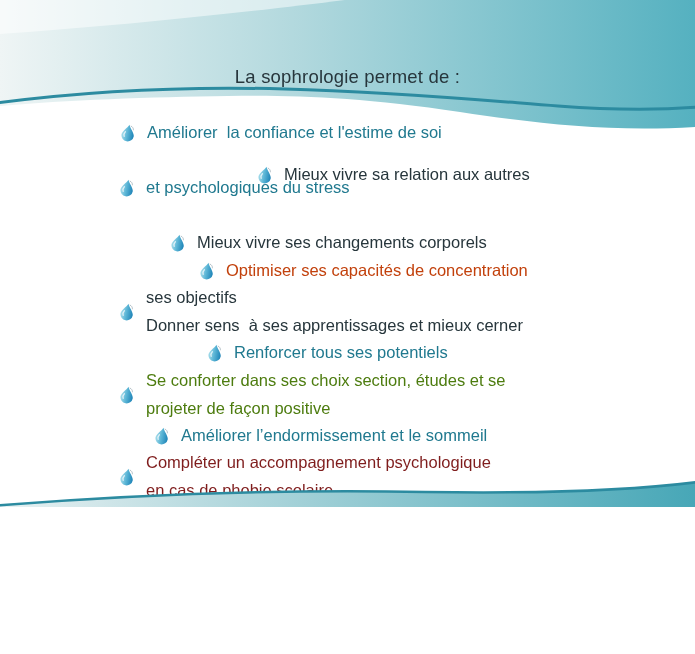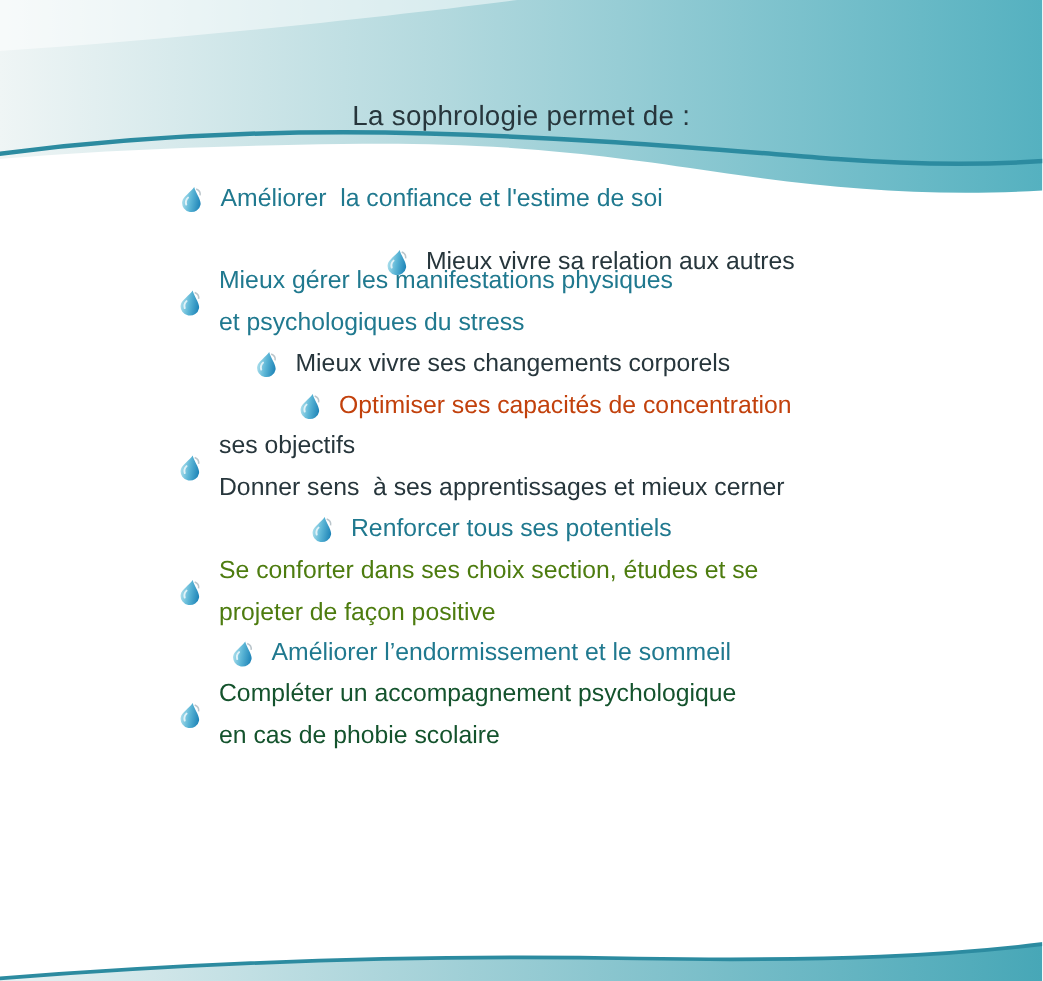--- a/index.html
+++ b/index.html
@@ -1,17 +1,17 @@
 <!DOCTYPE html>
 <html style="--dark-text: #27363c;"><head>
 <meta charset="utf-8">
 <style>
   html,body{margin:0;padding:0;background:#fff;}
   .slide{
-    position:relative;width:695px;height:654px;background:#ffffff;
+    position:relative;width:695px;height:507px;background:#ffffff;
     overflow:hidden;font-family:"Liberation Sans",sans-serif;
   }
   .hdr{position:absolute;top:0;left:0;}
   .ftr{position:absolute;bottom:0;left:0;}
   .title{
     position:absolute;top:66px;left:0;width:100%;text-align:center;
     font-size:18.5px;letter-spacing:.2px;color:var(--dark-text,#27363c);
   }
   .list-item{
     position:absolute;display:flex;align-items:center;gap:12px;
@@ -85,21 +85,20 @@
           <div class="line">Mieux vivre sa relation aux autres</div>
         </div>
       </div>
       <div class="list-item p2" style="color: rgb(32, 121, 143);">
         <svg class="drop" width="14" height="18" viewBox="0 0 14 18">
           <path d="M7 .5 C5.6 4 .8 8 .8 11.4 a6.2 6 0 0 0 12.4 0 C13.2 8 8.4 4 7 .5 Z" fill="url(#dropGrad)" transform="rotate(10 7 9)"></path>
           <path d="M4.2 8.2 C3.2 9.6 3 11.5 3.8 13" stroke="rgba(255,255,255,.75)" stroke-width="1.3" fill="none" stroke-linecap="round" transform="rotate(10 7 9)"></path>
           <path d="M9.8 2 C11.6 2.7 12.7 4.5 12.4 6.3" stroke="rgba(130,150,160,.55)" stroke-width="1" fill="none"></path>
         </svg>
         <div>
-          <div class="line">Mieux gérer les manifestations physiques</div>
           <div class="line">et psychologiques du stress</div>
         </div>
       </div>
       <div class="list-item p3" style="color: rgb(39, 54, 60);">
         <svg class="drop" width="14" height="18" viewBox="0 0 14 18">
           <path d="M7 .5 C5.6 4 .8 8 .8 11.4 a6.2 6 0 0 0 12.4 0 C13.2 8 8.4 4 7 .5 Z" fill="url(#dropGrad)" transform="rotate(10 7 9)"></path>
           <path d="M4.2 8.2 C3.2 9.6 3 11.5 3.8 13" stroke="rgba(255,255,255,.75)" stroke-width="1.3" fill="none" stroke-linecap="round" transform="rotate(10 7 9)"></path>
           <path d="M9.8 2 C11.6 2.7 12.7 4.5 12.4 6.3" stroke="rgba(130,150,160,.55)" stroke-width="1" fill="none"></path>
         </svg>
         <div>
@@ -151,21 +150,21 @@
       <div class="list-item p8" style="color: rgb(32, 121, 143);">
         <svg class="drop" width="14" height="18" viewBox="0 0 14 18">
           <path d="M7 .5 C5.6 4 .8 8 .8 11.4 a6.2 6 0 0 0 12.4 0 C13.2 8 8.4 4 7 .5 Z" fill="url(#dropGrad)" transform="rotate(10 7 9)"></path>
           <path d="M4.2 8.2 C3.2 9.6 3 11.5 3.8 13" stroke="rgba(255,255,255,.75)" stroke-width="1.3" fill="none" stroke-linecap="round" transform="rotate(10 7 9)"></path>
           <path d="M9.8 2 C11.6 2.7 12.7 4.5 12.4 6.3" stroke="rgba(130,150,160,.55)" stroke-width="1" fill="none"></path>
         </svg>
         <div>
           <div class="line">Améliorer l’endormissement et le sommeil</div>
         </div>
       </div>
-      <div class="list-item p9" style="color: #14532d;">
+      <div class="list-item p9" style="color: #7f1d1d;">
         <svg class="drop" width="14" height="18" viewBox="0 0 14 18">
           <path d="M7 .5 C5.6 4 .8 8 .8 11.4 a6.2 6 0 0 0 12.4 0 C13.2 8 8.4 4 7 .5 Z" fill="url(#dropGrad)" transform="rotate(10 7 9)"></path>
           <path d="M4.2 8.2 C3.2 9.6 3 11.5 3.8 13" stroke="rgba(255,255,255,.75)" stroke-width="1.3" fill="none" stroke-linecap="round" transform="rotate(10 7 9)"></path>
           <path d="M9.8 2 C11.6 2.7 12.7 4.5 12.4 6.3" stroke="rgba(130,150,160,.55)" stroke-width="1" fill="none"></path>
         </svg>
         <div>
           <div class="line">Compléter un accompagnement psychologique</div>
           <div class="line">en cas de phobie scolaire</div>
         </div>
       </div>

